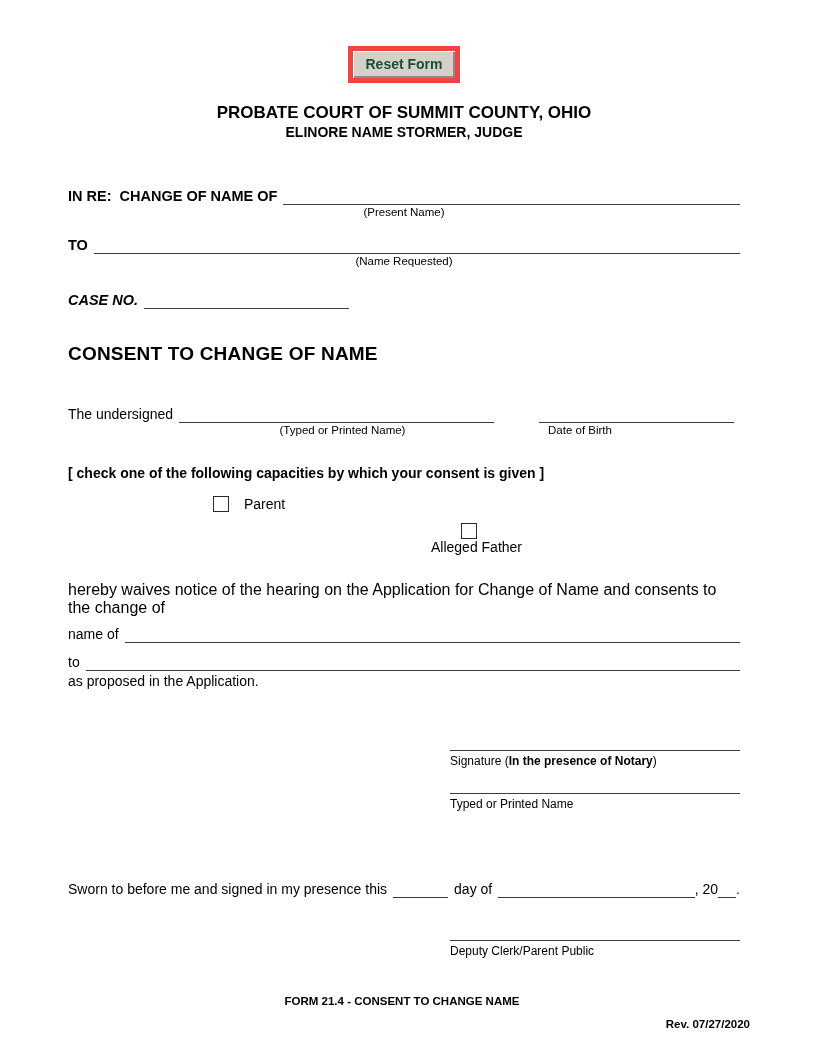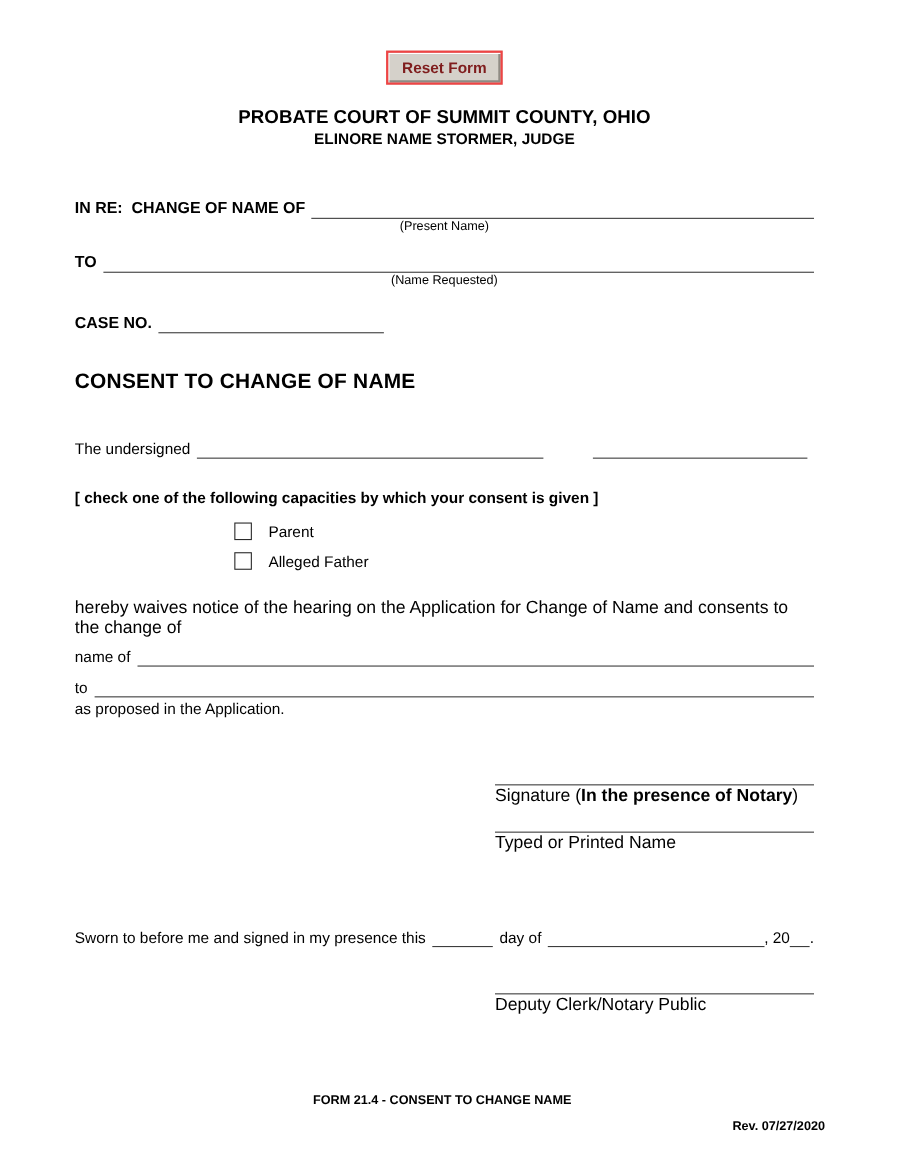--- a/index.html
+++ b/index.html
@@ -13,23 +13,23 @@
     color: #000;
     overflow: hidden;
   }
   .content { padding: 46px 76px 0 68px; }
 
   
   .btn-row { text-align: center; }
   .reset-btn {
     font-family: "Liberation Sans", sans-serif;
     font-size: 14px; font-weight: bold;
-    color: #7f1d1d;
+    color: #14532d;
     background: #d5d1ca;
-    border: 2px solid #ef4444;
+    border: 5px solid #ef4444;
     box-shadow: inset 1px 1px 0 #ffffff, inset -2px -2px 0 #8f8b84;
     padding: 5px 12px 6px 12px;
     cursor: pointer;
   }
 
   
   .header { text-align: center; margin-top: 20px; }
   .court { font-size: 17px; font-weight: bold; line-height: 20px; }
   .judge { font-size: 14px; font-weight: bold; line-height: 18px; }
 
@@ -38,56 +38,56 @@
   .lbl-b { font-weight: bold; }
   .pre { white-space: pre; }
   .line { border-bottom: 1px solid #3d3d3d; height: 16px; }
   .grow { flex: 1; }
   .ml6 { margin-left: 6px; }
   .hint-row { font-size: 11.5px; line-height: 15px; }
   .center { text-align: center; }
 
   .caption { margin-top: 46px; }
   .row-to { margin-top: 16px; }
-  .row-case { margin-top: 22px; }
+  .row-case { margin-top: 22px; font-style: italic; }
   .case-line { width: 205px; }
 
   .title { margin-top: 34px; font-size: 19px; font-weight: bold; line-height: 22px; letter-spacing: 0.2px; }
 
   
   .row-undersigned { margin-top: 40px; font-size: 14px; }
   .u-line1 { width: 315px; }
   .u-gap { width: 45px; }
   .u-line2 { width: 195px; }
   .u-hints { display: flex; }
   .u-sp1 { width: 117px; }
   .u-h1 { width: 315px; text-align: center; }
   .u-sp2 { width: 48px; }
 
   
   .instruction { margin-top: 26px; font-size: 14px; font-weight: bold; line-height: 18px; }
   .cap-row { display: flex; align-items: center; margin-left: 145px; margin-top: 14px; font-size: 14px; }
-  .cap-row + .cap-row { margin-top: 11px; }
+  .cap-row + .cap-row { margin-top: 11px; flex-direction: column; }
   .checkbox {
     appearance: none; -webkit-appearance: none;
     width: 16px; height: 16px;
     border: 1px solid #2a2a2a; background: #fff;
     margin: 0 15px 0 0; cursor: pointer;
   }
 
   
   .waiver { margin-top: 26px; font-size: 16px; line-height: 18px; }
   .row-nameof { margin-top: 8px; font-size: 14px; }
   .row-toname { margin-top: 10px; font-size: 14px; }
   .closing { font-size: 14px; line-height: 18px; margin-top: 1px; }
 
   
   .sig-block { margin-left: 382px; width: 290px; margin-top: 60px; }
   .sig-line { border-bottom: 1px solid #3d3d3d; height: 0; }
-  .sig-label { font-size: 16px; line-height: 16px; margin-top: 2px; }
+  .sig-label { font-size: 12px; line-height: 16px; margin-top: 2px; }
   .sig-label .b { font-weight: bold; }
   .sig-line2 { margin-top: 24px; }
 
   
   .sworn-row { margin-top: 68px; font-size: 14px; }
   .sw-day { width: 55px; }
   .sw-year { width: 18px; }
 
   .deputy-block { margin-left: 382px; width: 290px; margin-top: 42px; }
 
@@ -130,20 +130,26 @@
     </div>
 
     <div class="title">CONSENT TO CHANGE OF NAME</div>
 
     <div class="row-undersigned fill-row">
       <span>The undersigned</span>
       <span class="line u-line1 ml6"></span>
       <span class="u-gap"></span>
       <span class="line u-line2"></span>
     </div>
+    <div class="hint-row u-hints">
+      <span class="u-sp1"></span>
+      <span class="u-h1">(Typed or Printed Name)</span>
+      <span class="u-sp2"></span>
+      <span>Date of Birth</span>
+    </div>
 
     <div class="instruction">[ check one of the following capacities by which your consent is given ]</div>
 
     <div class="cap-row">
       <input type="checkbox" class="checkbox" style="">
       <span>Parent</span>
     </div>
     <div class="cap-row">
       <input type="checkbox" class="checkbox" style="">
       <span>Alleged Father</span>
@@ -173,20 +179,20 @@
       <span class="line sw-day ml6"></span>
       <span class="ml6">day of</span>
       <span class="line grow ml6"></span>
       <span>, 20</span>
       <span class="line sw-year"></span>
       <span>.</span>
     </div>
 
     <div class="deputy-block">
       <div class="sig-line"></div>
-      <div class="sig-label">Deputy Clerk/Notary Public</div>
+      <div class="sig-label">Deputy Clerk/Parent Public</div>
     </div>
 
   </div>
 
   <div class="form-id">FORM 21.4 - CONSENT TO CHANGE NAME</div>
   <div class="revision">Rev. 07/27/2020</div>
 </div>
 
 </body></html>

